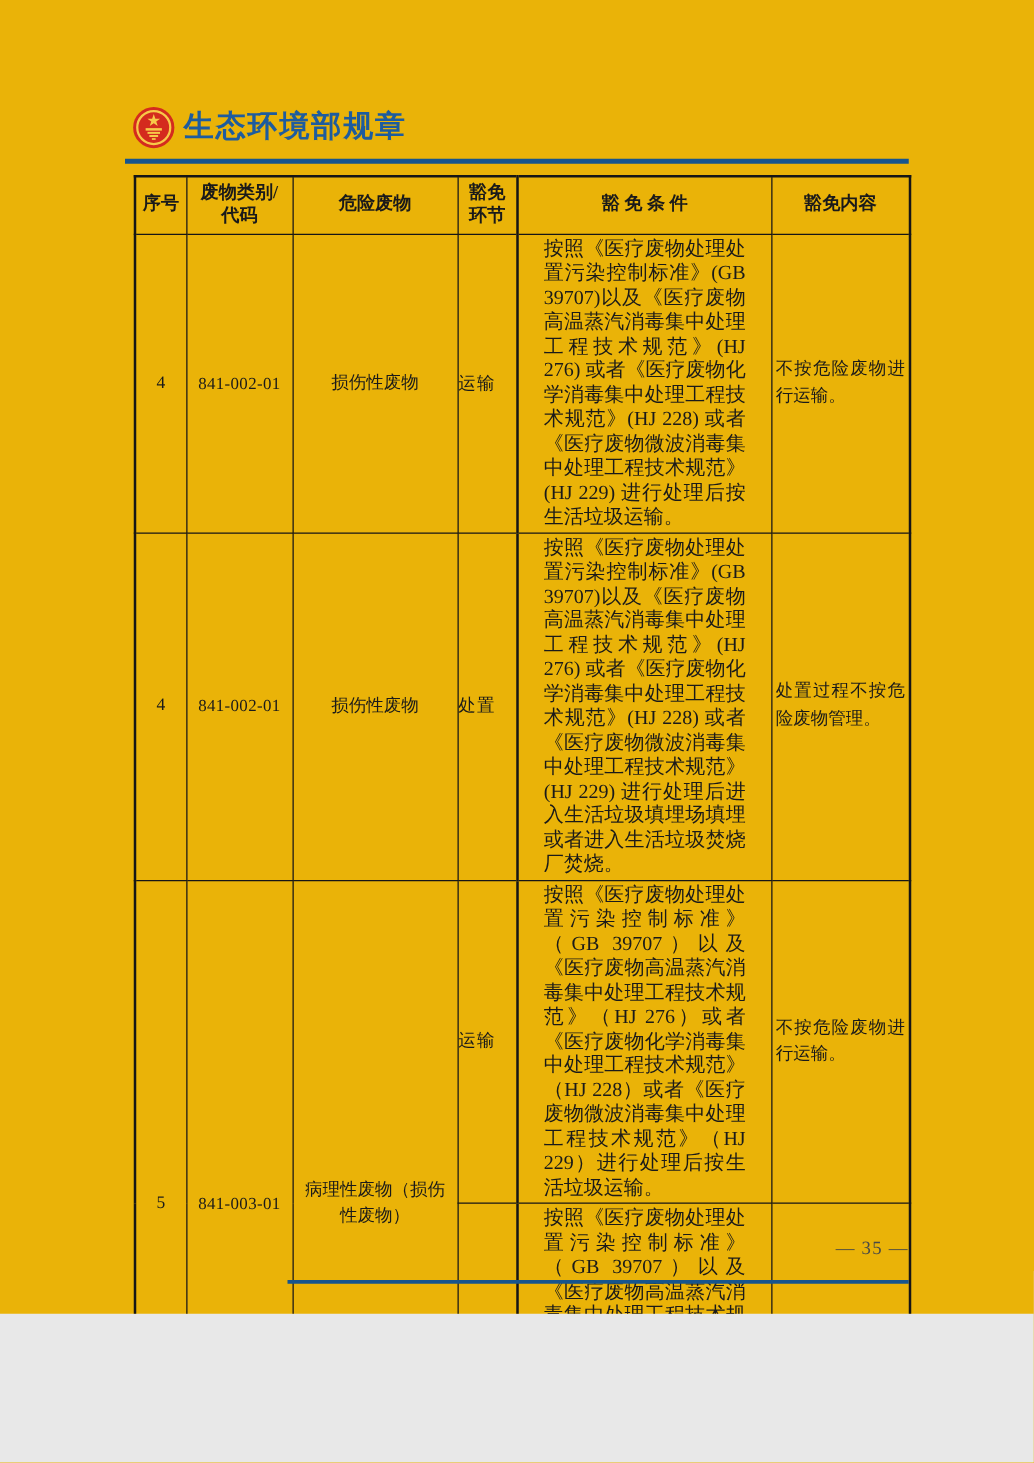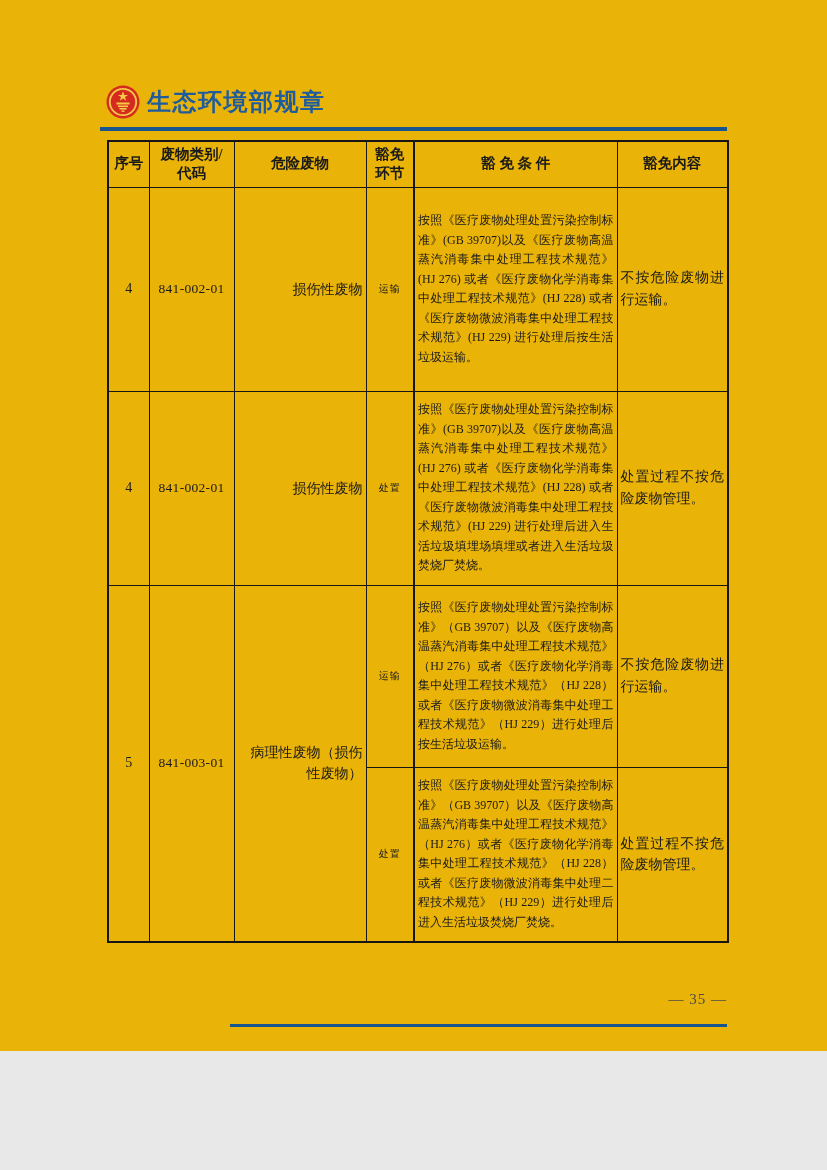--- a/index.html
+++ b/index.html
@@ -29,24 +29,24 @@
   }
   .doc-table th {
     font-size:14.5px; font-weight:bold; text-align:center;
     white-space:pre-line; line-height:1.35; height:46px; padding:2px 1px;
   }
   .b-thick-left { border-left:2.5px solid #161616 !important; }
   .r1 { height:204px; } .r2 { height:194px; }
   .r3a { height:182px; } .r3b { height:175px; }
   td.c-no    { text-align:center; font-size:14px; }
   td.c-code  { text-align:center; font-size:13.5px; letter-spacing:0.3px; }
-  td.c-waste { text-align:right; font-size:14px; padding:2px 3px; line-height:1.5; }
-  td.c-stage { text-align:center; font-size:10px; letter-spacing:1px; }
+  td.c-waste { text-align:center; font-size:14px; padding:2px 3px; line-height:1.5; }
+  td.c-stage { text-align:left; font-size:14px; letter-spacing:1px; }
   td.c-cond  {
-    text-align:justify; font-size:12px; line-height:19.5px; padding:2px 3px;
+    text-align:justify; font-size:16px; line-height:19.5px; padding:2px 20px;
   }
   td.c-cont  {
     text-align:justify; font-size:14px; line-height:1.55; padding:2px 3px;
   }
 
   
   .pageno {
     position:absolute; left:527px; top:991px; width:200px; text-align:right;
     font-size:15px; color:#4a4a46; letter-spacing:1px;
   }

